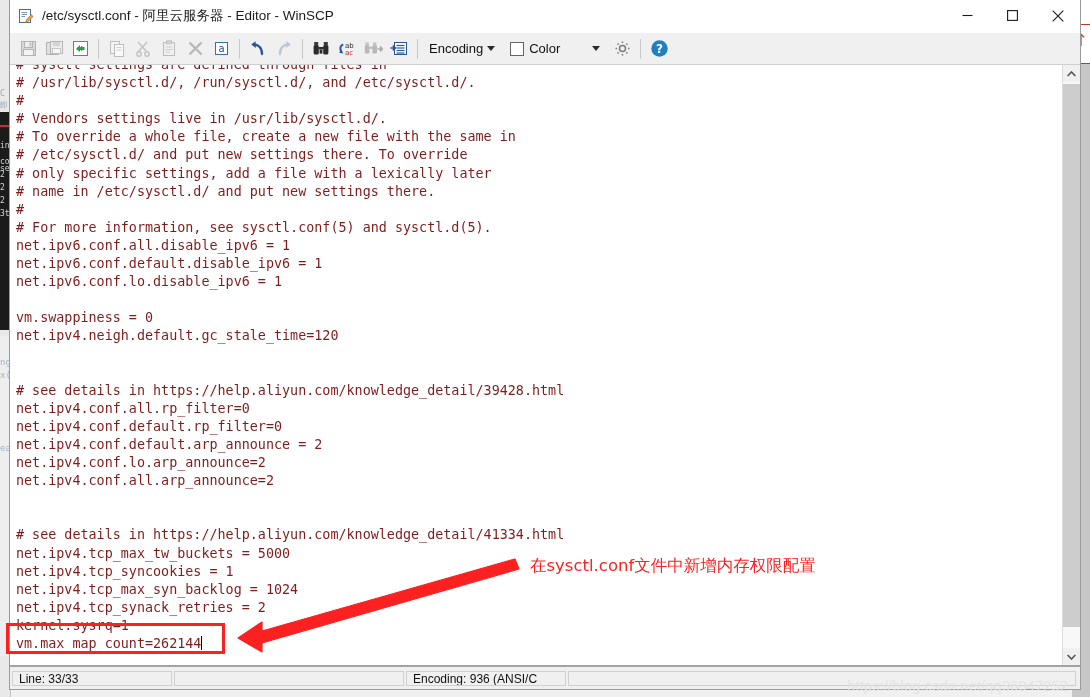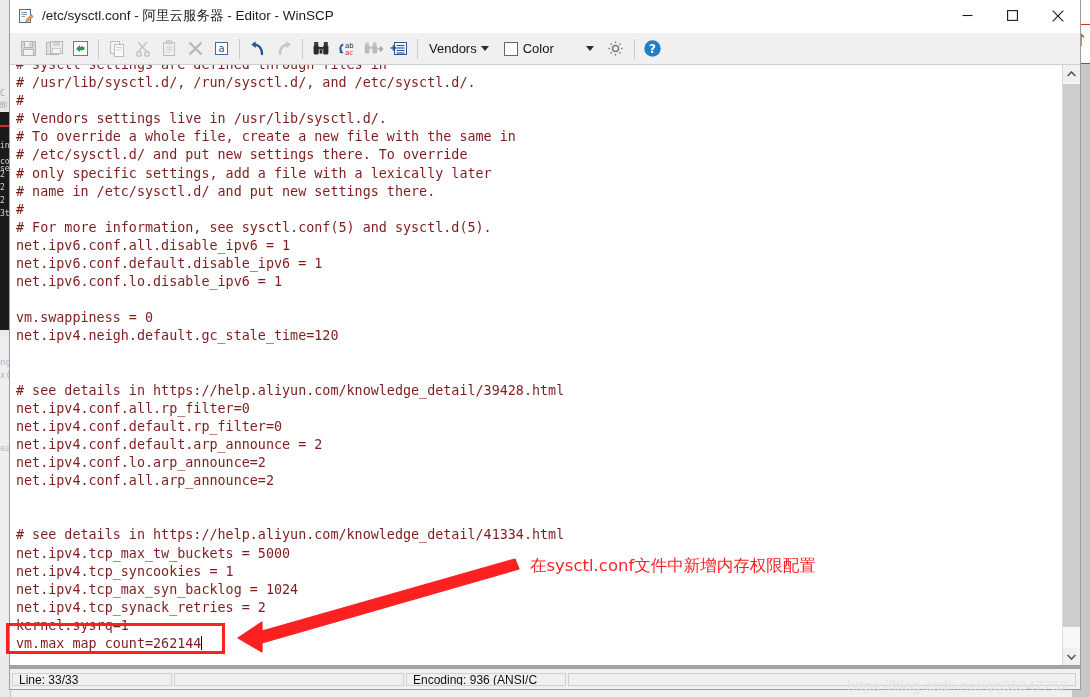--- a/index.html
+++ b/index.html
@@ -270,21 +270,21 @@
     top: 2px;
     height: 96%;
     background: #cdcdcd;
   }
 
   
   .statusbar {
     height: 24px;
     min-height: 24px;
     background: #f0f0f0;
-    border-top: 4px solid #a3a3a3;
+    border-top: 2px solid #a3a3a3;
     display: flex;
     align-items: stretch;
     padding: 4px 2px 3px 2px;
     box-sizing: border-box;
     position: relative;
   }
   .sb-cell {
     border: 1px solid #d0d0d0;
     background: #f0f0f0;
     display: flex;
@@ -535,21 +535,21 @@
         <line x1="6.5" y1="8" x2="14.5" y2="8" stroke="#2a5699" stroke-width="1.2"></line>
         <line x1="6.5" y1="10.5" x2="14.5" y2="10.5" stroke="#2a5699" stroke-width="1.2"></line>
         <line x1="6.5" y1="13" x2="14.5" y2="13" stroke="#2a5699" stroke-width="1.2"></line>
         <path d="M0.5 8 L5 8 M2.8 5.6 L5.4 8 L2.8 10.4" fill="none" stroke="#2a5699" stroke-width="1.6"></path>
       </svg>
     </div>
 
     <div class="tb-sep"></div>
 
     <div class="tb-label">
-      <span>Vendors</span>
+      <span>Encoding</span>
       <span class="tb-caret"></span>
     </div>
 
     <div class="tb-checkbox"></div>
 
     <div class="tb-label" style="padding-left:0;gap:28px;">
       <span>Color</span>
       <span class="tb-caret"></span>
     </div>
 

